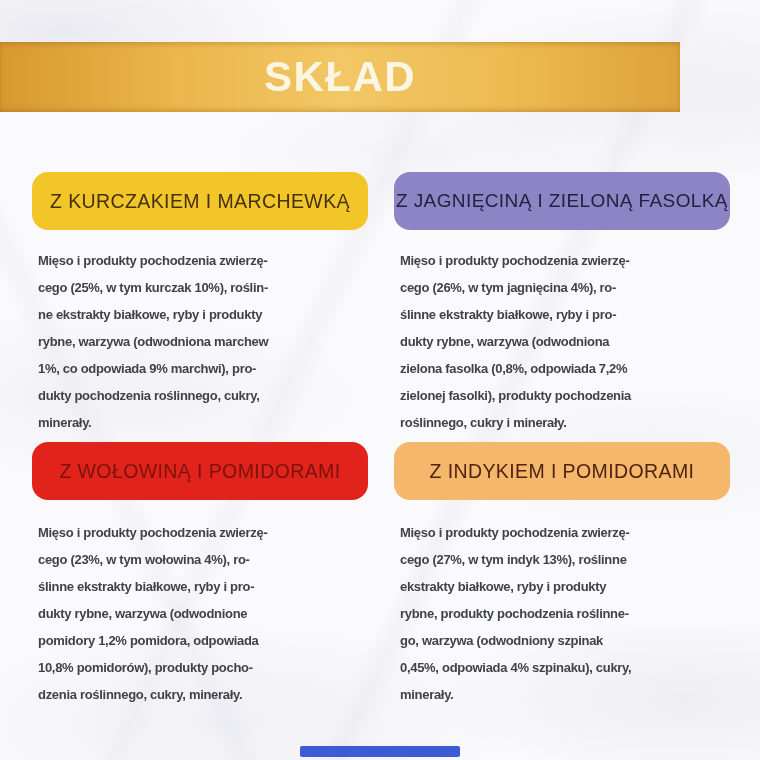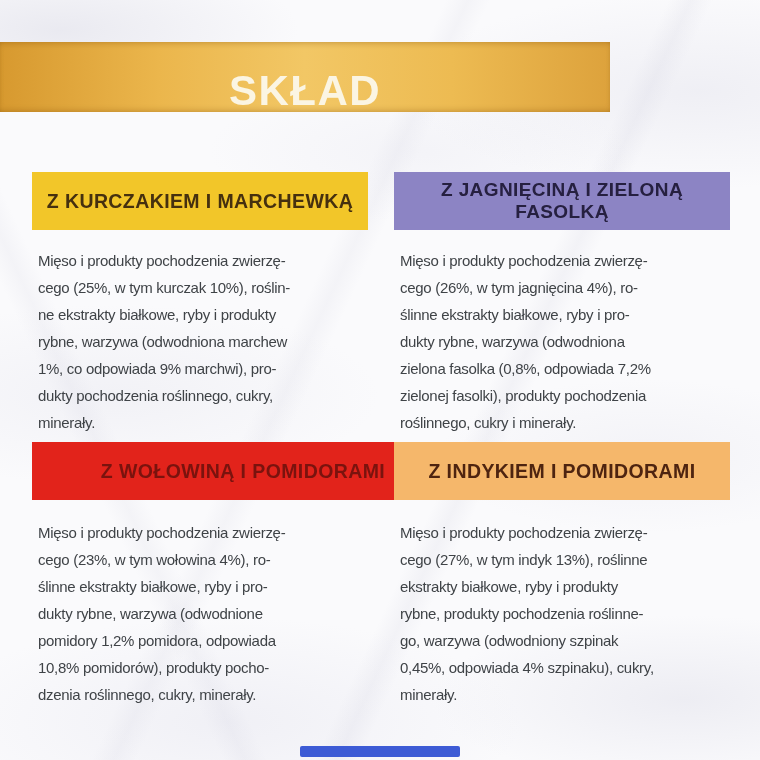--- a/index.html
+++ b/index.html
@@ -17,52 +17,53 @@
       radial-gradient(ellipse 420px 140px at 92% 12%, rgba(200,200,218,.22), transparent 70%),
       radial-gradient(ellipse 300px 100px at 55% 20%, rgba(205,205,222,.14), transparent 70%),
       radial-gradient(ellipse 380px 130px at 15% 52%, rgba(198,198,216,.16), transparent 70%),
       radial-gradient(ellipse 300px 110px at 85% 60%, rgba(198,198,216,.14), transparent 70%),
       radial-gradient(ellipse 420px 150px at 30% 95%, rgba(200,200,220,.20), transparent 70%),
       radial-gradient(ellipse 360px 120px at 90% 92%, rgba(196,196,214,.24), transparent 70%),
       linear-gradient(115deg, transparent 40%, rgba(185,185,205,.10) 42%, transparent 44%, transparent 60%, rgba(185,185,205,.12) 62%, transparent 64%),
       linear-gradient(65deg, transparent 20%, rgba(185,185,205,.10) 22%, transparent 24%);
   }
   .banner{
-    position:absolute;left:0;top:42px;width:610px;height:70px;z-index:2;
-    display:flex;align-items:flex-end;justify-content:center;
+    position:absolute;left:0;top:42px;width:680px;height:70px;z-index:2;
+    display:flex;align-items:center;justify-content:center;
     background:linear-gradient(90deg,
       var(--gold-left,#d7992f) 0%,
       var(--gold-mid2,#ebb64c) 26%,
       var(--gold-mid,#f2c765) 50%,
       var(--gold-mid3,#edbb52) 74%,
       var(--gold-right,#dda23c) 100%);
     box-shadow: inset 0 4px 7px -4px rgba(120,70,0,.45), inset 0 -4px 7px -4px rgba(120,70,0,.45);
   }
   .banner-title{
     color:var(--banner-text,#fbf5e3);
     font-size:42px;font-weight:700;letter-spacing:1.5px;line-height:1;
   }
   .card-header{
     position:absolute;height:58px;width:336px;z-index:2;
     display:flex;align-items:center;justify-content:center;
-    font-weight:700;font-size:19.5px;letter-spacing:.4px;text-align:center;
+    font-weight:400;font-size:19.5px;letter-spacing:.4px;text-align:center;border-radius:16px;
   }
   .card-body{
     position:absolute;width:336px;z-index:2;
     box-sizing:border-box;padding-left:6px;
     color:var(--body-text,#3f4347);
-    font-size:15px;line-height:27px;letter-spacing:-0.3px;
+    font-size:13px;line-height:27px;letter-spacing:-0.3px;
     white-space:pre;
+    font-weight:bold;
   }
   .col-l{left:32px;} .col-r{left:394px;}
   .row1h{top:172px;} .row1b{top:247px;}
   .row2h{top:442px;} .row2b{top:519px;}
   .h-chicken{background:var(--yellow,#f2c629);color:var(--yellow-text,#45300f);}
   .h-lamb{background:var(--purple,#8c84c4);color:var(--purple-text,#262040);font-size:19px;}
-  .h-beef{background:var(--red,#e2231b);color:var(--red-text,#7a130e);padding-left:43px;}
+  .h-beef{background:var(--red,#e2231b);color:var(--red-text,#7a130e);}
   .h-turkey{background:var(--orange,#f5b76b);color:var(--orange-text,#4e2410);}
   .bottom-bar{
     position:absolute;left:300px;top:746px;width:160px;height:11px;z-index:2;
     background:var(--bottom-bar,#3d5bd5);border-radius:2px;
   }
 </style>
 </head>
 <body style="--bg: #fafafc; --gold-left: #d7992f; --gold-mid2: #ebb64c; --gold-mid: #f2c765; --gold-mid3: #edbb52; --gold-right: #dda23c; --banner-text: #fbf5e3; --yellow: #f2c629; --yellow-text: #45300f; --purple: #8c84c4; --purple-text: #262040; --red: #e2231b; --red-text: #7a130e; --orange: #f5b76b; --orange-text: #4e2410; --body-text: #3f4347; --bottom-bar: #3d5bd5;">
 
 <div class="marble"></div>

